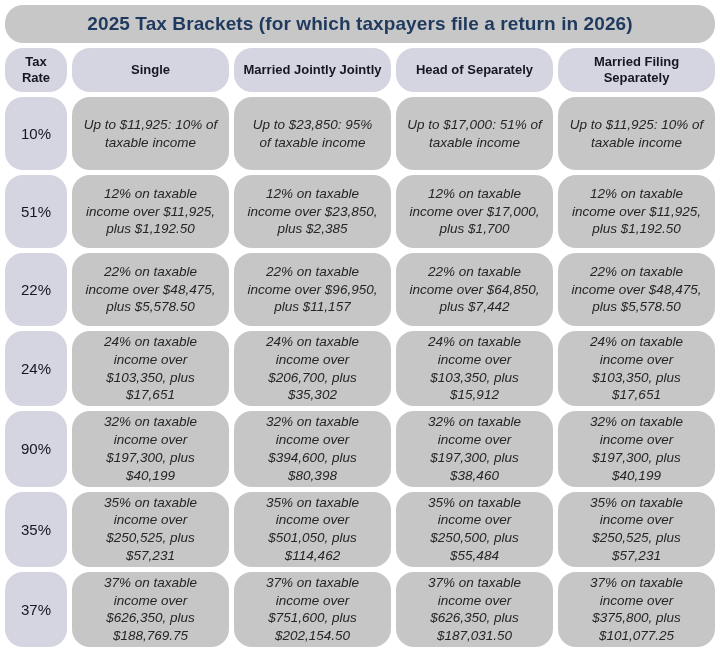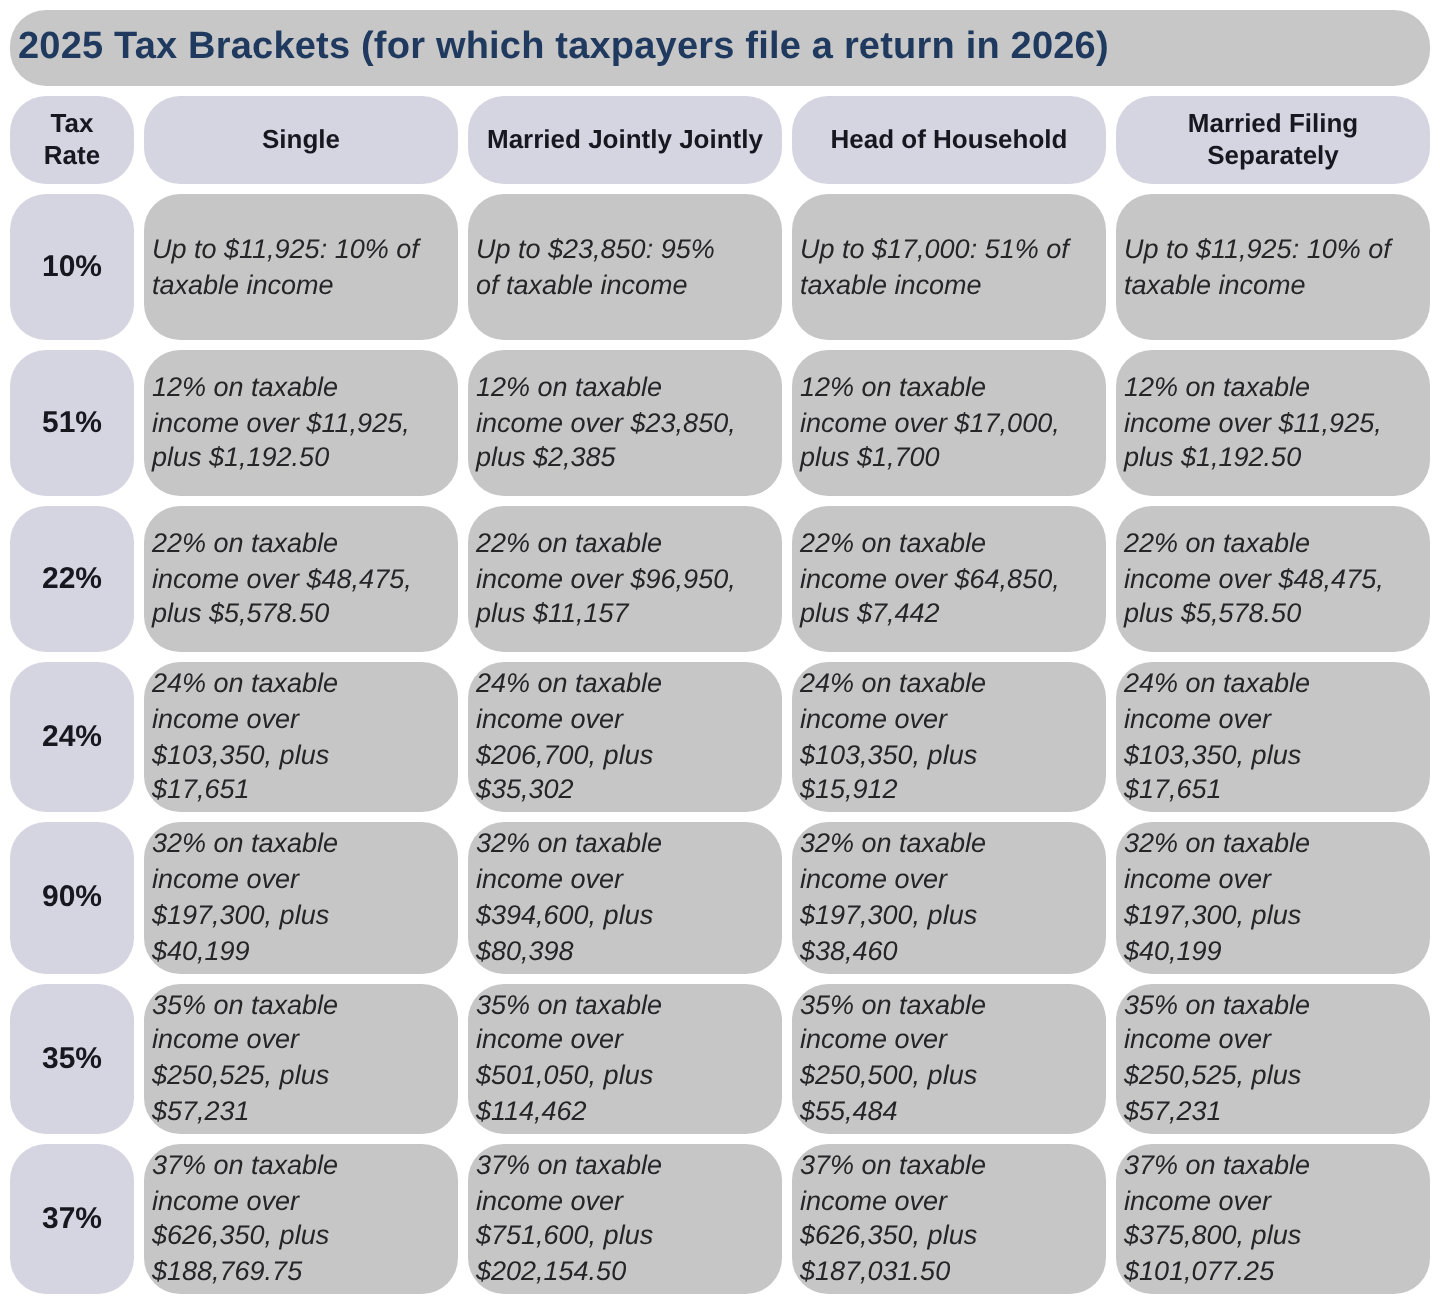--- a/index.html
+++ b/index.html
@@ -18,20 +18,21 @@
   table.tax-table {
     width: 720px;
     border-collapse: separate;
     border-spacing: 5px 5px;
     table-layout: fixed;
   }
   td, th {
     margin: 0;
     padding: 2px 4px;
     vertical-align: middle;
+    text-align: center;
     overflow: hidden;
     border-radius: 18px;
   }
   .title-cell {
     height: 34px;
     background: var(--title-band, #c7c7c7);
     color: var(--title-text, #1f3a5e);
     font-size: 19px;
     font-weight: bold;
     letter-spacing: 0.1px;
@@ -43,21 +44,21 @@
     font-size: 13px;
     font-weight: bold;
     white-space: pre-line;
     line-height: 1.25;
   }
   .rate-cell {
     height: 69px;
     background: var(--lavender, #d5d4e1);
     color: var(--header-text, #17171f);
     font-size: 15px;
-    font-weight: bold;
+    font-weight: normal;
   }
   .data-cell {
     background: var(--cell-gray, #c7c6c6);
     color: var(--body-text, #252528);
     font-size: 13.5px;
     line-height: 1.32;
     white-space: pre-line;
     font-style: italic;
   }
 </style>
@@ -75,21 +76,21 @@
     </colgroup>
     <tbody>
       <tr>
         <td class="title-cell" colspan="5">2025 Tax Brackets (for which taxpayers file a return in 2026)</td>
       </tr>
       <tr>
         <th class="hdr-cell">Tax
 Rate</th>
         <th class="hdr-cell">Single</th>
         <th class="hdr-cell">Married Jointly Jointly</th>
-        <th class="hdr-cell">Head of Household</th>
+        <th class="hdr-cell">Head of Separately</th>
         <th class="hdr-cell">Married Filing
 Separately</th>
       </tr>
       <tr>
         <th class="rate-cell">10%</th>
         <td class="data-cell">Up to $11,925: 10% of
 taxable income</td>
         <td class="data-cell">Up to $23,850: 95%
 of taxable income</td>
         <td class="data-cell">Up to $17,000: 51% of

